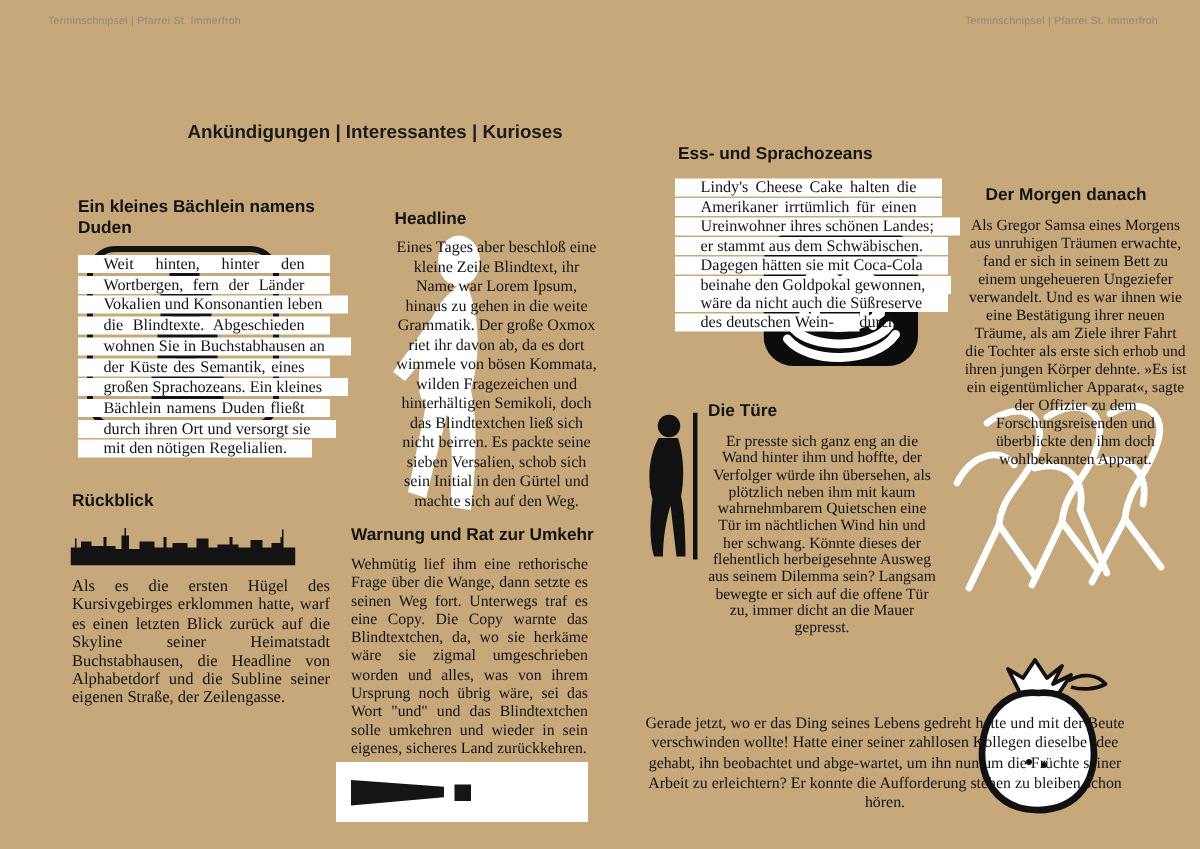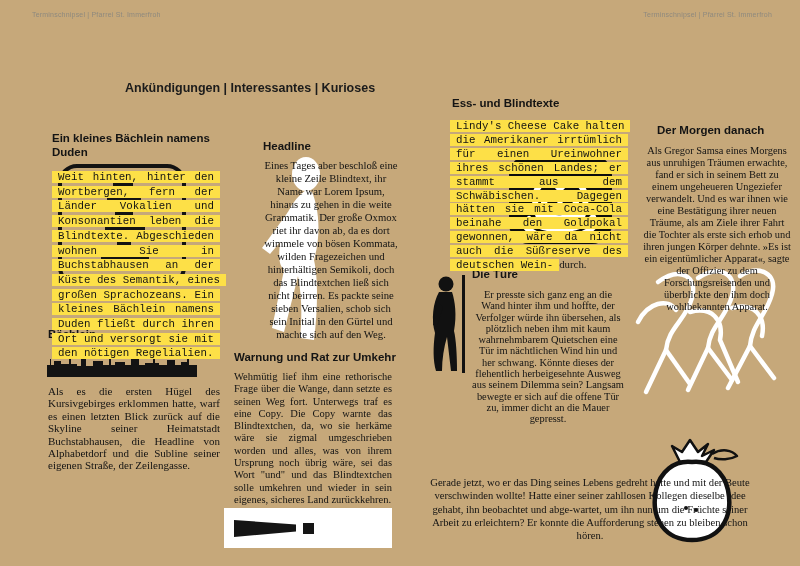--- a/index.html
+++ b/index.html
@@ -32,25 +32,24 @@
   }
   .p{
     position:absolute;
     font-family:"Liberation Serif",serif;
     color:#131313;
     z-index:2;
     text-align:center;
   }
   .jus{text-align:justify;}
   .hl{
-    background:#fde047;
+    background:#ffffff;
     -webkit-box-decoration-break:clone;
     box-decoration-break:clone;
-    padding:0 6px;
-    font-family:Liberation Mono, monospace;
+    padding:0 17px;
   }
   .art{position:absolute;z-index:1;}
   .above{z-index:3;}
   #h-baechlein{left:52px;top:131px;width:172px;}
   #p-baechlein{left:52px;top:170px;width:168px;font-size:10.8px;line-height:13.7px;}
   #duden-frame{left:57px;top:163px;}
   #h-rueckblick{left:48px;top:327px;}
   #skyline{left:47px;top:349px;}
   #p-rueckblick{left:48px;top:385px;width:172px;font-size:11px;line-height:12.4px;}
   #h-aufbruch{left:263px;top:139px;}
@@ -88,21 +87,21 @@
 
   <div class="h" id="h-baechlein">Ein kleines Bächlein namens Duden</div>
 
   <svg class="art" id="duden-frame" width="130" height="124" viewBox="0 0 130 124">
     <rect x="3" y="3" width="124" height="118" rx="17" fill="none" stroke="#131313" stroke-width="4"></rect>
     <path d="M56,14 L76,14 L76,30 L84,30 L84,48 L76,48 L76,58 L88,58 L88,76 L74,76 L74,86 L92,86 L92,108 L44,108 L44,86 L60,86 L60,76 L48,76 L48,58 L58,58 L58,48 L50,48 L50,30 L56,30 Z" fill="#131313"></path>
   </svg>
 
   <div class="p jus" id="p-baechlein"><span class="hl">Weit hinten, hinter den Wortbergen, fern der Länder Vokalien und Konsonantien leben die Blindtexte. Abgeschieden wohnen Sie in Buchstabhausen an der Küste des Semantik, eines großen Sprachozeans. Ein kleines Bächlein namens Duden fließt durch ihren Ort und versorgt sie mit den nötigen Regelialien.</span></div>
 
-  <div class="h" id="h-rueckblick">Bächlein</div>
+  <div class="h" id="h-rueckblick">Rückblick</div>
 
   <svg class="art" id="skyline" width="150" height="28" viewBox="0 0 150 28">
     <path fill="#131313" d="M0,28 L0,16 L3,16 L3,10 L4,10 L4,16 L7,16 L7,12 L14,12 L14,15 L22,15 L22,9 L24,9 L24,15 L30,15 L30,17 L34,17 L34,8 L36,8 L36,3 L37,3 L37,8 L39,8 L39,17 L46,17 L46,12 L56,12 L56,16 L62,16 L62,9 L64,9 L64,16 L68,16 L68,13 L78,13 L78,16 L84,16 L84,10 L92,10 L92,16 L98,16 L98,14 L106,14 L106,9 L108,9 L108,14 L112,14 L112,16 L120,16 L120,11 L128,11 L128,16 L134,16 L134,13 L140,13 L140,9 L141,9 L141,4 L142,4 L142,16 L150,16 L150,28 Z"></path>
   </svg>
 
   <div class="p jus" id="p-rueckblick">Als es die ersten Hügel des Kursivgebirges erklommen hatte, warf es einen letzten Blick zurück auf die Skyline seiner Heimatstadt Buchstabhausen, die Headline von Alphabetdorf und die Subline seiner eigenen Straße, der Zeilengasse.</div>
 
   <div class="h" id="h-aufbruch">Headline</div>
 
   <svg class="art" id="walker" width="120" height="200" viewBox="0 0 120 200">
@@ -116,21 +115,21 @@
   <div class="h" id="h-warnung">Warnung und Rat zur Umkehr</div>
   <div class="p jus" id="p-warnung">Wehmütig lief ihm eine rethorische Frage über die Wange, dann setzte es seinen Weg fort. Unterwegs traf es eine Copy. Die Copy warnte das Blindtextchen, da, wo sie herkäme wäre sie zigmal umgeschrieben worden und alles, was von ihrem Ursprung noch übrig wäre, sei das Wort "und" und das Blindtextchen solle umkehren und wieder in sein eigenes, sicheres Land zurückkehren.</div>
 
   <div id="excl-box">
     <svg width="168" height="40" viewBox="0 0 168 40">
       <polygon points="10,12 72,16.5 72,23.5 10,29" fill="#151515"></polygon>
       <rect x="79" y="15" width="11" height="11" fill="#151515"></rect>
     </svg>
   </div>
 
-  <div class="h" id="h-esskultur">Ess- und Blindtexte</div>
+  <div class="h" id="h-esskultur">Ess- und Sprachozeans</div>
 
   <svg class="art" id="pretzel" width="103" height="89" viewBox="0 0 103 89">
     <rect x="0" y="0" width="103" height="89" rx="20" fill="#0c0c0c"></rect>
     <g stroke="#ffffff" stroke-width="6" fill="none" stroke-linecap="round">
       <path d="M20,64 C32,78 72,78 84,62"></path>
       <path d="M16,71 C30,88 74,88 88,68"></path>
       <path d="M30,62 C18,34 36,16 51,34 C66,16 84,34 73,62"></path>
       <path d="M36,60 C30,42 44,34 51,46 C58,34 72,42 66,60"></path>
       <path d="M26,56 C40,66 62,66 78,54"></path>
     </g>

